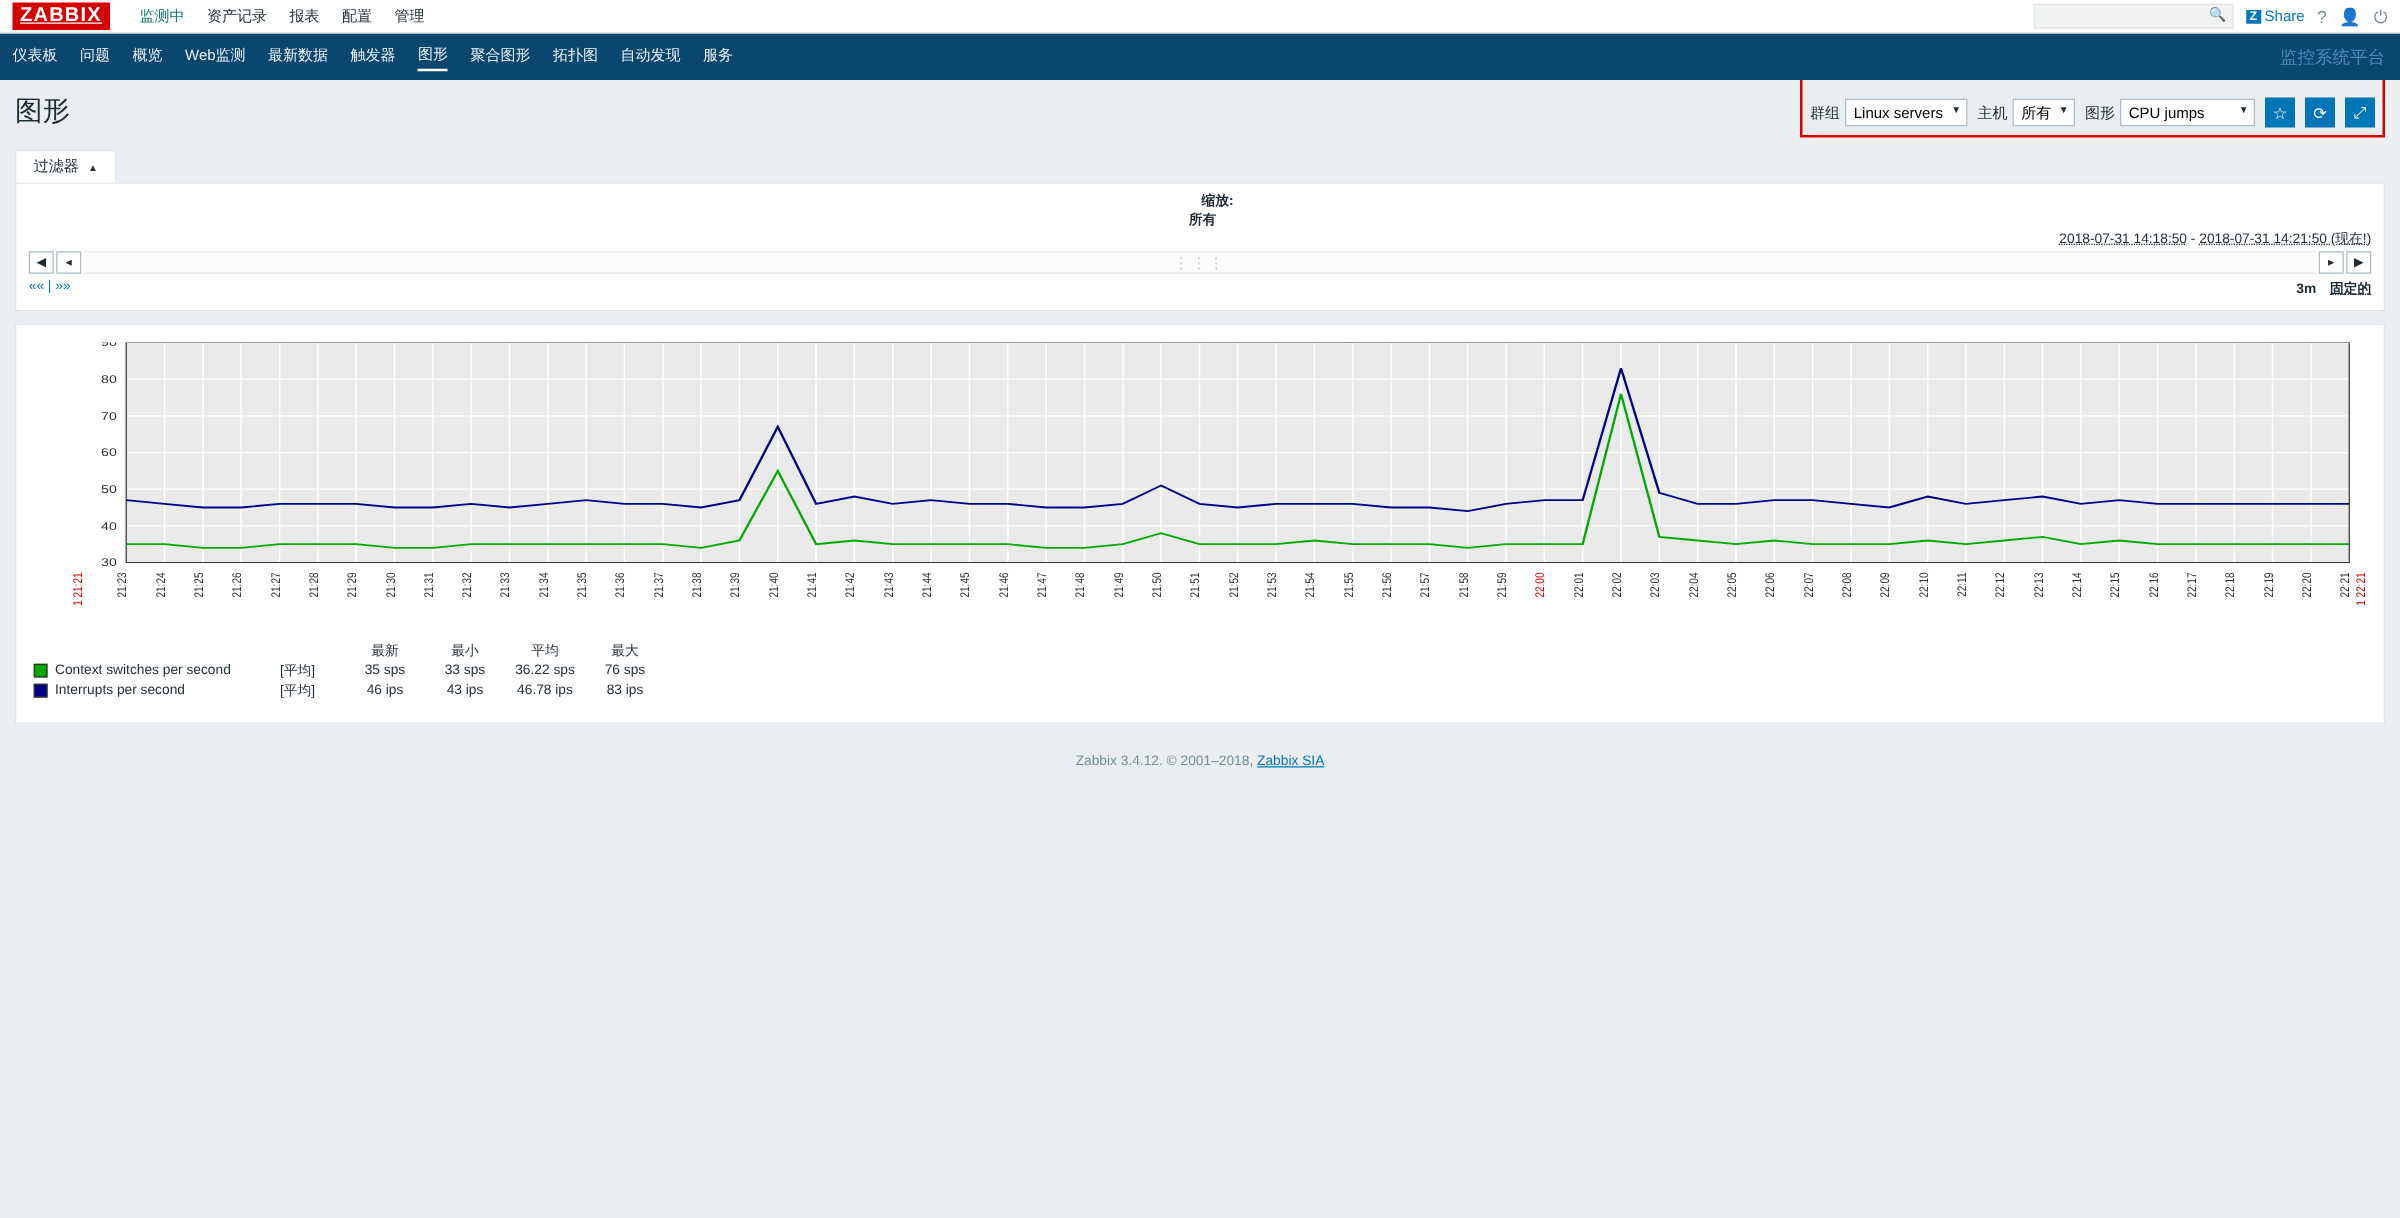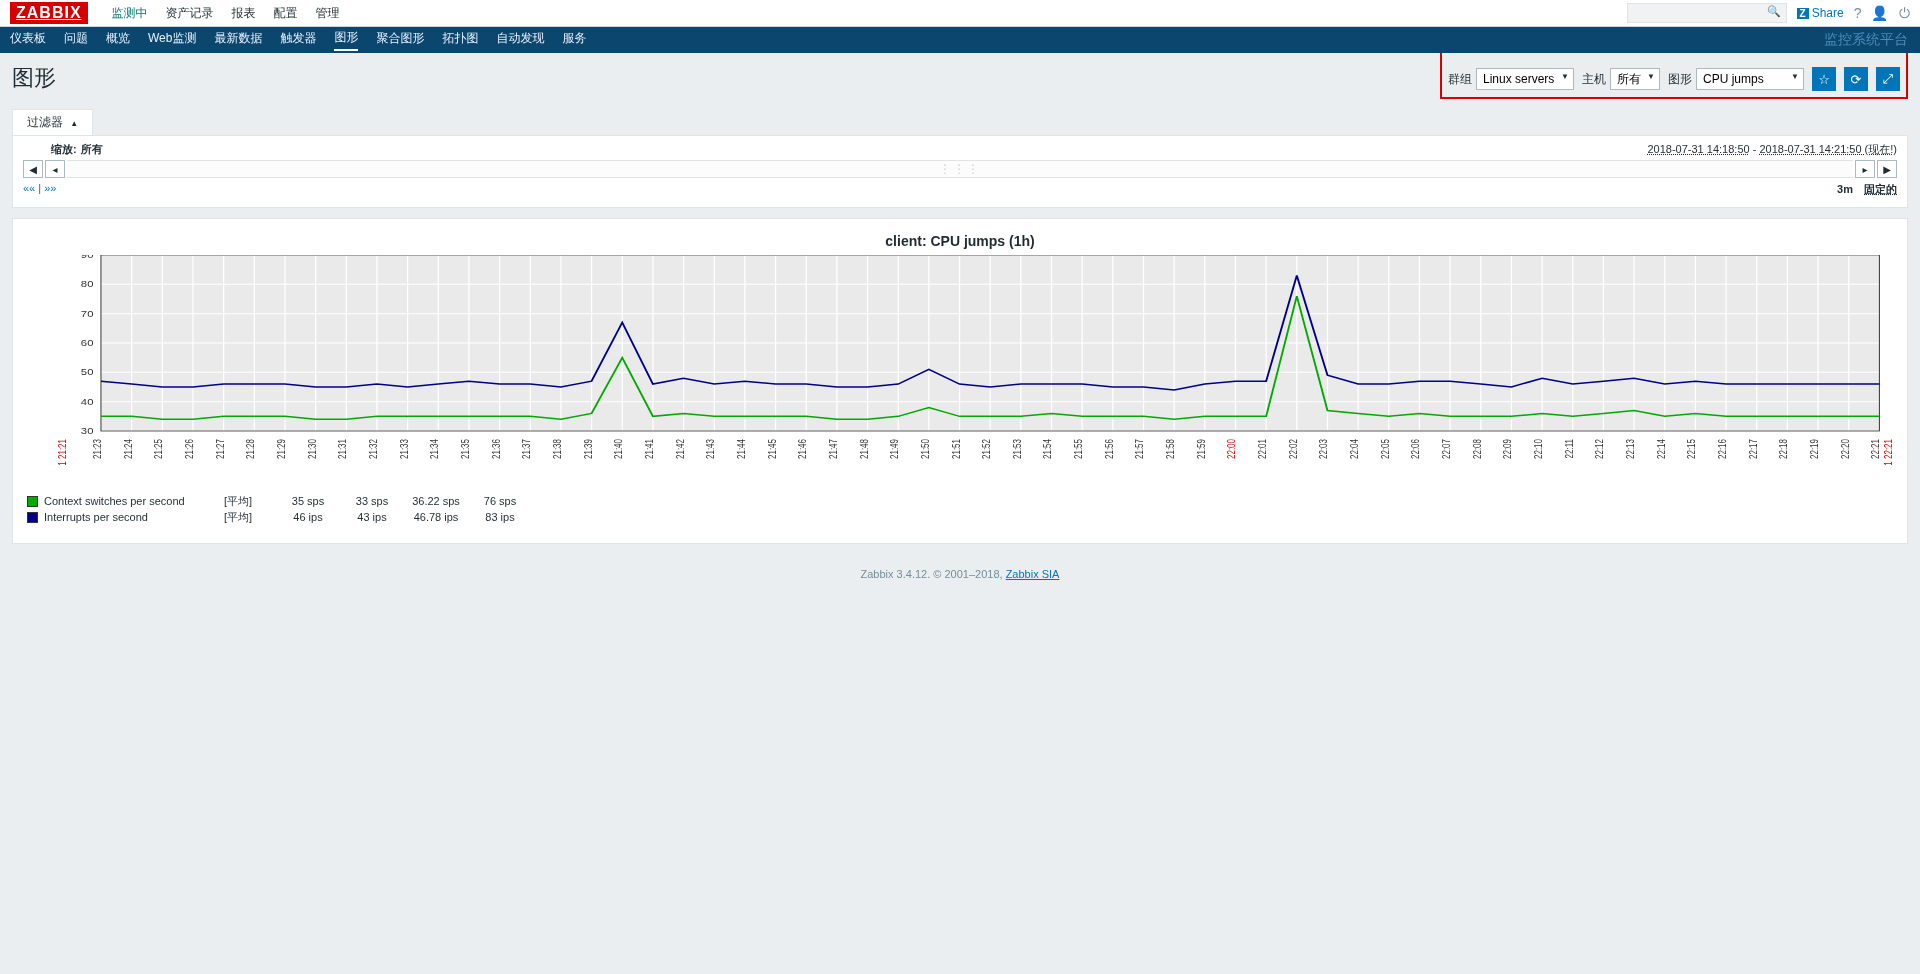--- a/index.html
+++ b/index.html
@@ -11,21 +11,21 @@
 .topnav-item { color: #1f2c33; margin-right: 18px; cursor: pointer; font-size: 12px; }
 .topnav-item.active { color: #0f766e; margin-left: 10px; }
 .topbar-right { margin-left: auto; display: flex; align-items: center; gap: 10px; }
 .search-box { width: 160px; height: 20px; background: #f0f2f4; border: 1px solid #dfe4e7; position: relative; }
 .search-box::after { content: "🔍"; position: absolute; right: 4px; top: 1px; color: #768d99; font-size: 11px; }
 .share-link { color: #0275b8; cursor: pointer; font-size: 12px; display: flex; align-items: center; gap: 3px; }
 .share-z { background: #0275b8; color: #fff; padding: 0 3px; font-size: 10px; font-weight: bold; }
 .top-icon { color: #768d99; font-size: 14px; cursor: pointer; }
 
 
-.subnav { background: #0a466e; height: 26px; display: flex; align-items: center; padding: 0 10px; position: relative; }
+.subnav { background: #0a466e; height: 37px; display: flex; align-items: center; padding: 0 10px; position: relative; }
 .subnav-item { color: #e8f1ff; margin-right: 18px; cursor: pointer; font-size: 12px; padding-bottom: 3px; }
 .subnav-item.active { border-bottom: 2px solid #fff; }
 .subnav-right-text { position: absolute; right: 12px; color: #4d8ab8; font-size: 14px; }
 
 
 .page-header { padding: 10px 12px 0 12px; display: flex; align-items: flex-start; }
 .page-title { font-size: 22px; font-weight: normal; color: #1f2c33; }
 .header-controls { margin-left: auto; display: flex; align-items: center; gap: 8px; }
 .filter-group { display: flex; align-items: center; gap: 4px; }
 .filter-label { font-size: 12px; color: #1f2c33; }
@@ -36,21 +36,21 @@
 .red-highlight-box { border: 2px solid #dd0000; padding: 28px 6px 6px 6px; margin-top: -26px; }
 
 
 .filter-wrapper { padding: 10px 12px 0 12px; }
 .filter-tab-row { text-align: left; }
 .filter-tab { display: inline-block; background: #fff; border: 1px solid #dfe4e7; border-bottom: none; padding: 4px 14px; font-size: 12px; cursor: pointer; }
 .filter-tab .caret { font-size: 8px; margin-left: 4px; }
 
 
 .content-box { background: #fff; border: 1px solid #dfe4e7; padding: 6px 10px 10px 10px; margin: 0 12px 10px 12px; }
-.timerow { display: flex; align-items: center; font-size: 11px; color: #1f2c33; }
+.timerow { display: flex; align-items: center; font-size: 11px; color: #1f2c33; flex-direction: column; }
 .timerow .zoom-label { font-weight: bold; margin-left: 28px; }
 .timerow .zoom-all { font-weight: bold; margin-left: 4px; }
 .timerow .time-right { margin-left: auto; }
 .time-right .underline { text-decoration: underline dotted; }
 .navrow { display: flex; align-items: center; margin-top: 3px; }
 .nav-btn { width: 20px; height: 18px; border: 1px solid #acbbc2; background: #fff; display: flex; align-items: center; justify-content: center; cursor: pointer; font-size: 10px; }
 .nav-btn + .nav-btn { margin-left: 2px; }
 .nav-divider { flex: 1; height: 18px; border-top: 1px solid #e0e4e7; border-bottom: 1px solid #e0e4e7; background: #fcfcfc; margin: 0 2px; display: flex; align-items: center; justify-content: center; color: #ccc; letter-spacing: 2px; }
 .bottomrow { display: flex; margin-top: 4px; font-size: 11px; }
 .bottom-right { margin-left: auto; font-weight: bold; }
@@ -164,21 +164,20 @@
       <span style="color:#0275b8; cursor:pointer;">»»</span>
     </div>
     <div class="bottom-right">
       <span>3m</span>
       <span style="text-decoration:underline dotted; cursor:pointer;">固定的</span>
     </div>
   </div>
 </div>
 
 <div class="chart-card">
-  <div class="chart-title">client: CPU jumps (1h)</div>
   <div class="chart-area">
     <svg class="chart-svg" id="chart-svg" preserveAspectRatio="none" viewBox="0 0 1490 210">
         <rect x="62" y="0" width="1414" height="176" fill="#eaeaea"></rect>
         <line x1="62" y1="176" x2="1476" y2="176" stroke="#fff" stroke-width="1"></line>
         <text x="56" y="179" text-anchor="end" font-size="9" fill="#333">30</text>
         <line x1="62" y1="146.66666666666669" x2="1476" y2="146.66666666666669" stroke="#fff" stroke-width="1"></line>
         <text x="56" y="149.66666666666669" text-anchor="end" font-size="9" fill="#333">40</text>
         <line x1="62" y1="117.33333333333334" x2="1476" y2="117.33333333333334" stroke="#fff" stroke-width="1"></line>
         <text x="56" y="120.33333333333334" text-anchor="end" font-size="9" fill="#333">50</text>
         <line x1="62" y1="88" x2="1476" y2="88" stroke="#fff" stroke-width="1"></line>
@@ -309,20 +308,29 @@
         <text x="1476" y="184" font-size="8" fill="#333" transform="rotate(-90 1476 184)" text-anchor="end">22:21</text>
         <text x="34" y="184" font-size="8" fill="#d40000" transform="rotate(-90 34 184)" text-anchor="end">07-31 21:21</text>
         <text x="1486" y="184" font-size="8" fill="#d40000" transform="rotate(-90 1486 184)" text-anchor="end">07-31 22:21</text>
         <rect x="62" y="0" width="1414" height="176" fill="none" stroke="#333" stroke-width="0.8"></rect>
         <path d="M62 161.33333333333331 L86.37931034482759 161.33333333333331 L110.75862068965517 164.26666666666668 L135.13793103448276 164.26666666666668 L159.51724137931035 161.33333333333331 L183.89655172413794 161.33333333333331 L208.27586206896552 161.33333333333331 L232.6551724137931 164.26666666666668 L257.0344827586207 164.26666666666668 L281.41379310344826 161.33333333333331 L305.7931034482759 161.33333333333331 L330.17241379310343 161.33333333333331 L354.55172413793105 161.33333333333331 L378.9310344827586 161.33333333333331 L403.3103448275862 161.33333333333331 L427.68965517241384 164.26666666666668 L452.0689655172414 158.4 L476.44827586206895 102.66666666666666 L500.82758620689657 161.33333333333331 L525.2068965517242 158.4 L549.5862068965517 161.33333333333331 L573.9655172413793 161.33333333333331 L598.3448275862069 161.33333333333331 L622.7241379310345 161.33333333333331 L647.1034482758621 164.26666666666668 L671.4827586206897 164.26666666666668 L695.8620689655172 161.33333333333331 L720.2413793103448 152.53333333333333 L744.6206896551724 161.33333333333331 L769 161.33333333333331 L793.3793103448277 161.33333333333331 L817.7586206896551 158.4 L842.1379310344828 161.33333333333331 L866.5172413793103 161.33333333333331 L890.8965517241379 161.33333333333331 L915.2758620689655 164.26666666666668 L939.6551724137931 161.33333333333331 L964.0344827586208 161.33333333333331 L988.4137931034483 161.33333333333331 L1012.7931034482759 41.066666666666656 L1037.1724137931035 155.46666666666667 L1061.5517241379312 158.4 L1085.9310344827586 161.33333333333331 L1110.3103448275863 158.4 L1134.6896551724137 161.33333333333331 L1159.0689655172414 161.33333333333331 L1183.448275862069 161.33333333333331 L1207.8275862068965 158.4 L1232.2068965517242 161.33333333333331 L1256.5862068965519 158.4 L1280.9655172413793 155.46666666666667 L1305.344827586207 161.33333333333331 L1329.7241379310344 158.4 L1354.103448275862 161.33333333333331 L1378.4827586206895 161.33333333333331 L1402.8620689655172 161.33333333333331 L1427.2413793103449 161.33333333333331 L1451.6206896551723 161.33333333333331 L1476 161.33333333333331 " fill="none" stroke="#00aa00" stroke-width="1.5"></path>
         <path d="M62 126.13333333333334 L86.37931034482759 129.06666666666666 L110.75862068965517 132 L135.13793103448276 132 L159.51724137931035 129.06666666666666 L183.89655172413794 129.06666666666666 L208.27586206896552 129.06666666666666 L232.6551724137931 132 L257.0344827586207 132 L281.41379310344826 129.06666666666666 L305.7931034482759 132 L330.17241379310343 129.06666666666666 L354.55172413793105 126.13333333333334 L378.9310344827586 129.06666666666666 L403.3103448275862 129.06666666666666 L427.68965517241384 132 L452.0689655172414 126.13333333333334 L476.44827586206895 67.46666666666667 L500.82758620689657 129.06666666666666 L525.2068965517242 123.19999999999999 L549.5862068965517 129.06666666666666 L573.9655172413793 126.13333333333334 L598.3448275862069 129.06666666666666 L622.7241379310345 129.06666666666666 L647.1034482758621 132 L671.4827586206897 132 L695.8620689655172 129.06666666666666 L720.2413793103448 114.4 L744.6206896551724 129.06666666666666 L769 132 L793.3793103448277 129.06666666666666 L817.7586206896551 129.06666666666666 L842.1379310344828 129.06666666666666 L866.5172413793103 132 L890.8965517241379 132 L915.2758620689655 134.93333333333334 L939.6551724137931 129.06666666666666 L964.0344827586208 126.13333333333334 L988.4137931034483 126.13333333333334 L1012.7931034482759 20.53333333333334 L1037.1724137931035 120.26666666666667 L1061.5517241379312 129.06666666666666 L1085.9310344827586 129.06666666666666 L1110.3103448275863 126.13333333333334 L1134.6896551724137 126.13333333333334 L1159.0689655172414 129.06666666666666 L1183.448275862069 132 L1207.8275862068965 123.19999999999999 L1232.2068965517242 129.06666666666666 L1256.5862068965519 126.13333333333334 L1280.9655172413793 123.19999999999999 L1305.344827586207 129.06666666666666 L1329.7241379310344 126.13333333333334 L1354.103448275862 129.06666666666666 L1378.4827586206895 129.06666666666666 L1402.8620689655172 129.06666666666666 L1427.2413793103449 129.06666666666666 L1451.6206896551723 129.06666666666666 L1476 129.06666666666666 " fill="none" stroke="#000088" stroke-width="1.5"></path>
       </svg>
   </div>
   <div class="legend-table">
     <div class="legend-row">
+      <span class="legend-swatch" style="visibility:hidden;"></span>
+      <span class="legend-name"></span>
+      <span class="legend-fn"></span>
+      <span class="legend-cell legend-hdr">最新</span>
+      <span class="legend-cell legend-hdr">最小</span>
+      <span class="legend-cell legend-hdr">平均</span>
+      <span class="legend-cell legend-hdr">最大</span>
+    </div>
+    <div class="legend-row">
       <span class="legend-swatch" id="lsw0" style="background: rgb(0, 170, 0);"></span>
       <span class="legend-name">Context switches per second</span>
       <span class="legend-fn">[平均]</span>
       <span class="legend-cell">35 sps</span>
       <span class="legend-cell">33 sps</span>
       <span class="legend-cell">36.22 sps</span>
       <span class="legend-cell">76 sps</span>
     </div>
     <div class="legend-row">
       <span class="legend-swatch" id="lsw1" style="background: rgb(0, 0, 136);"></span>

